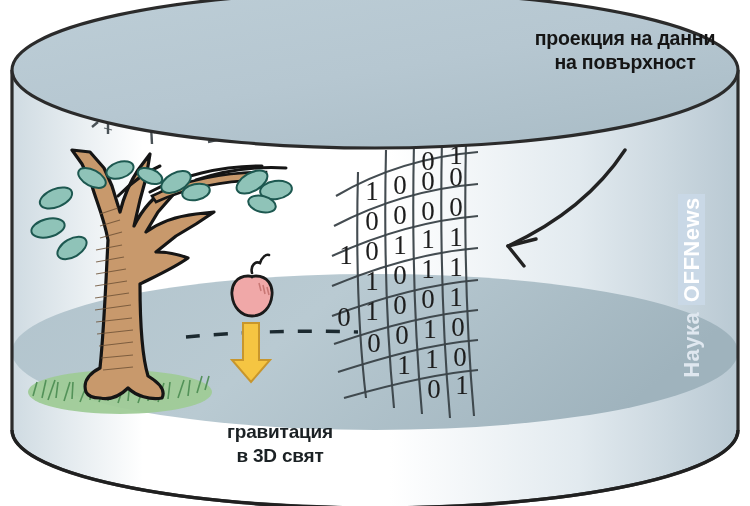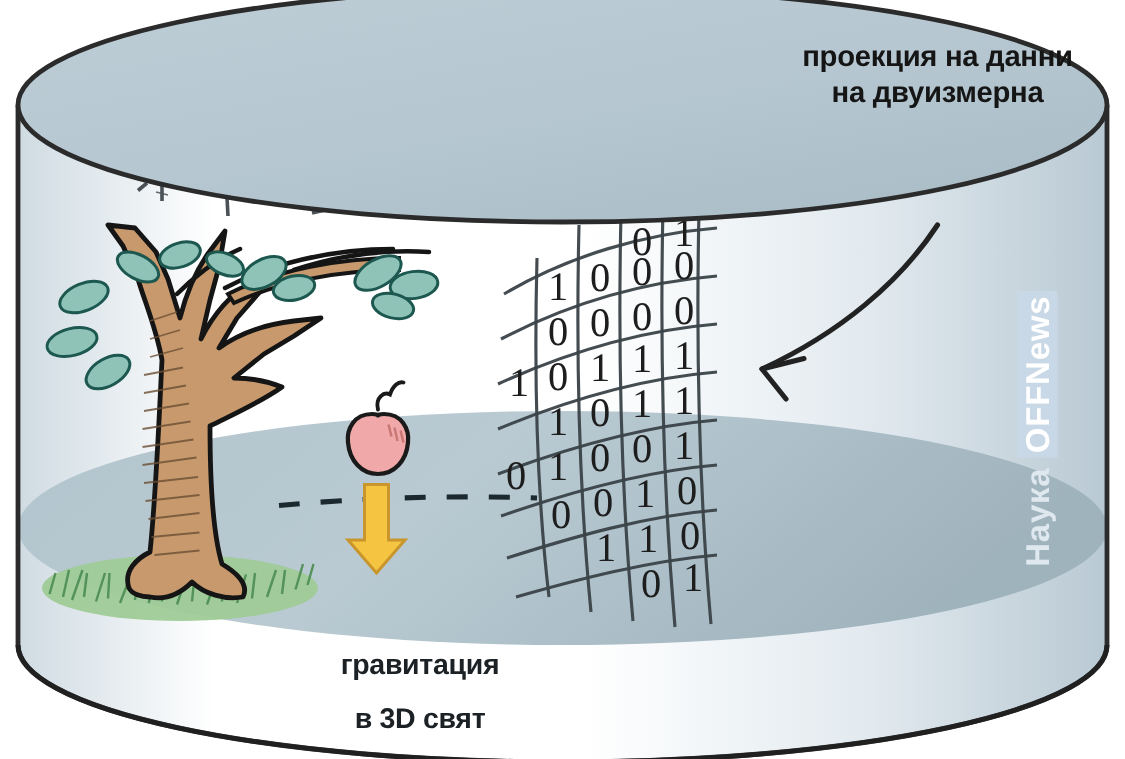--- a/index.html
+++ b/index.html
@@ -14,21 +14,21 @@
     position:absolute;color:#151515;font-weight:700;
     letter-spacing:-0.2px;line-height:1.25;
   }
   #proj-caption{
     left:510px;top:26px;width:230px;font-size:19.5px;text-align:center;
   }
   #proj-caption div{white-space:nowrap;}
   #grav-caption{
     left:170px;top:420px;width:220px;font-size:19px;text-align:center;color:#1b2124;
   }
-  #grav-caption div{white-space:nowrap;margin-top:12px;}
+  #grav-caption div{white-space:nowrap;}
   #watermark{
     position:absolute;left:672px;top:178px;width:40px;height:216px;
     pointer-events:none;
   }
   #watermark .wmtext{
     position:absolute;left:-88px;top:88px;width:216px;height:40px;
     transform:rotate(-90deg);
     font-size:22px;font-weight:700;letter-spacing:0.5px;
     color:#dfe7ef;text-align:center;line-height:40px;
     white-space:nowrap;
@@ -273,21 +273,21 @@
     <path d="M12,430 A363,78 0 0 0 738,430" fill="none" stroke="#1f1f1f" stroke-width="3.4" opacity="0.9"></path>
 
     <g>
       <path d="M625,150 C600,188 560,222 508,246" fill="none" stroke="#222222" stroke-width="3.4" stroke-linecap="round"></path>
       <path d="M508,246 L536,239 M508,246 L524,266" fill="none" stroke="#222222" stroke-width="3.4" stroke-linecap="round"></path>
     </g>
   </svg>
 
   <div class="caption" id="proj-caption">
     <div>проекция на данни</div>
-    <div>на двуизмерна</div>
+    <div>на повърхност</div>
   </div>
 
   <div class="caption" id="grav-caption">
     <div>гравитация</div>
     <div>в 3D свят</div>
   </div>
 
   <div id="watermark">
     <div class="wmtext">
       <span>Наука</span>

